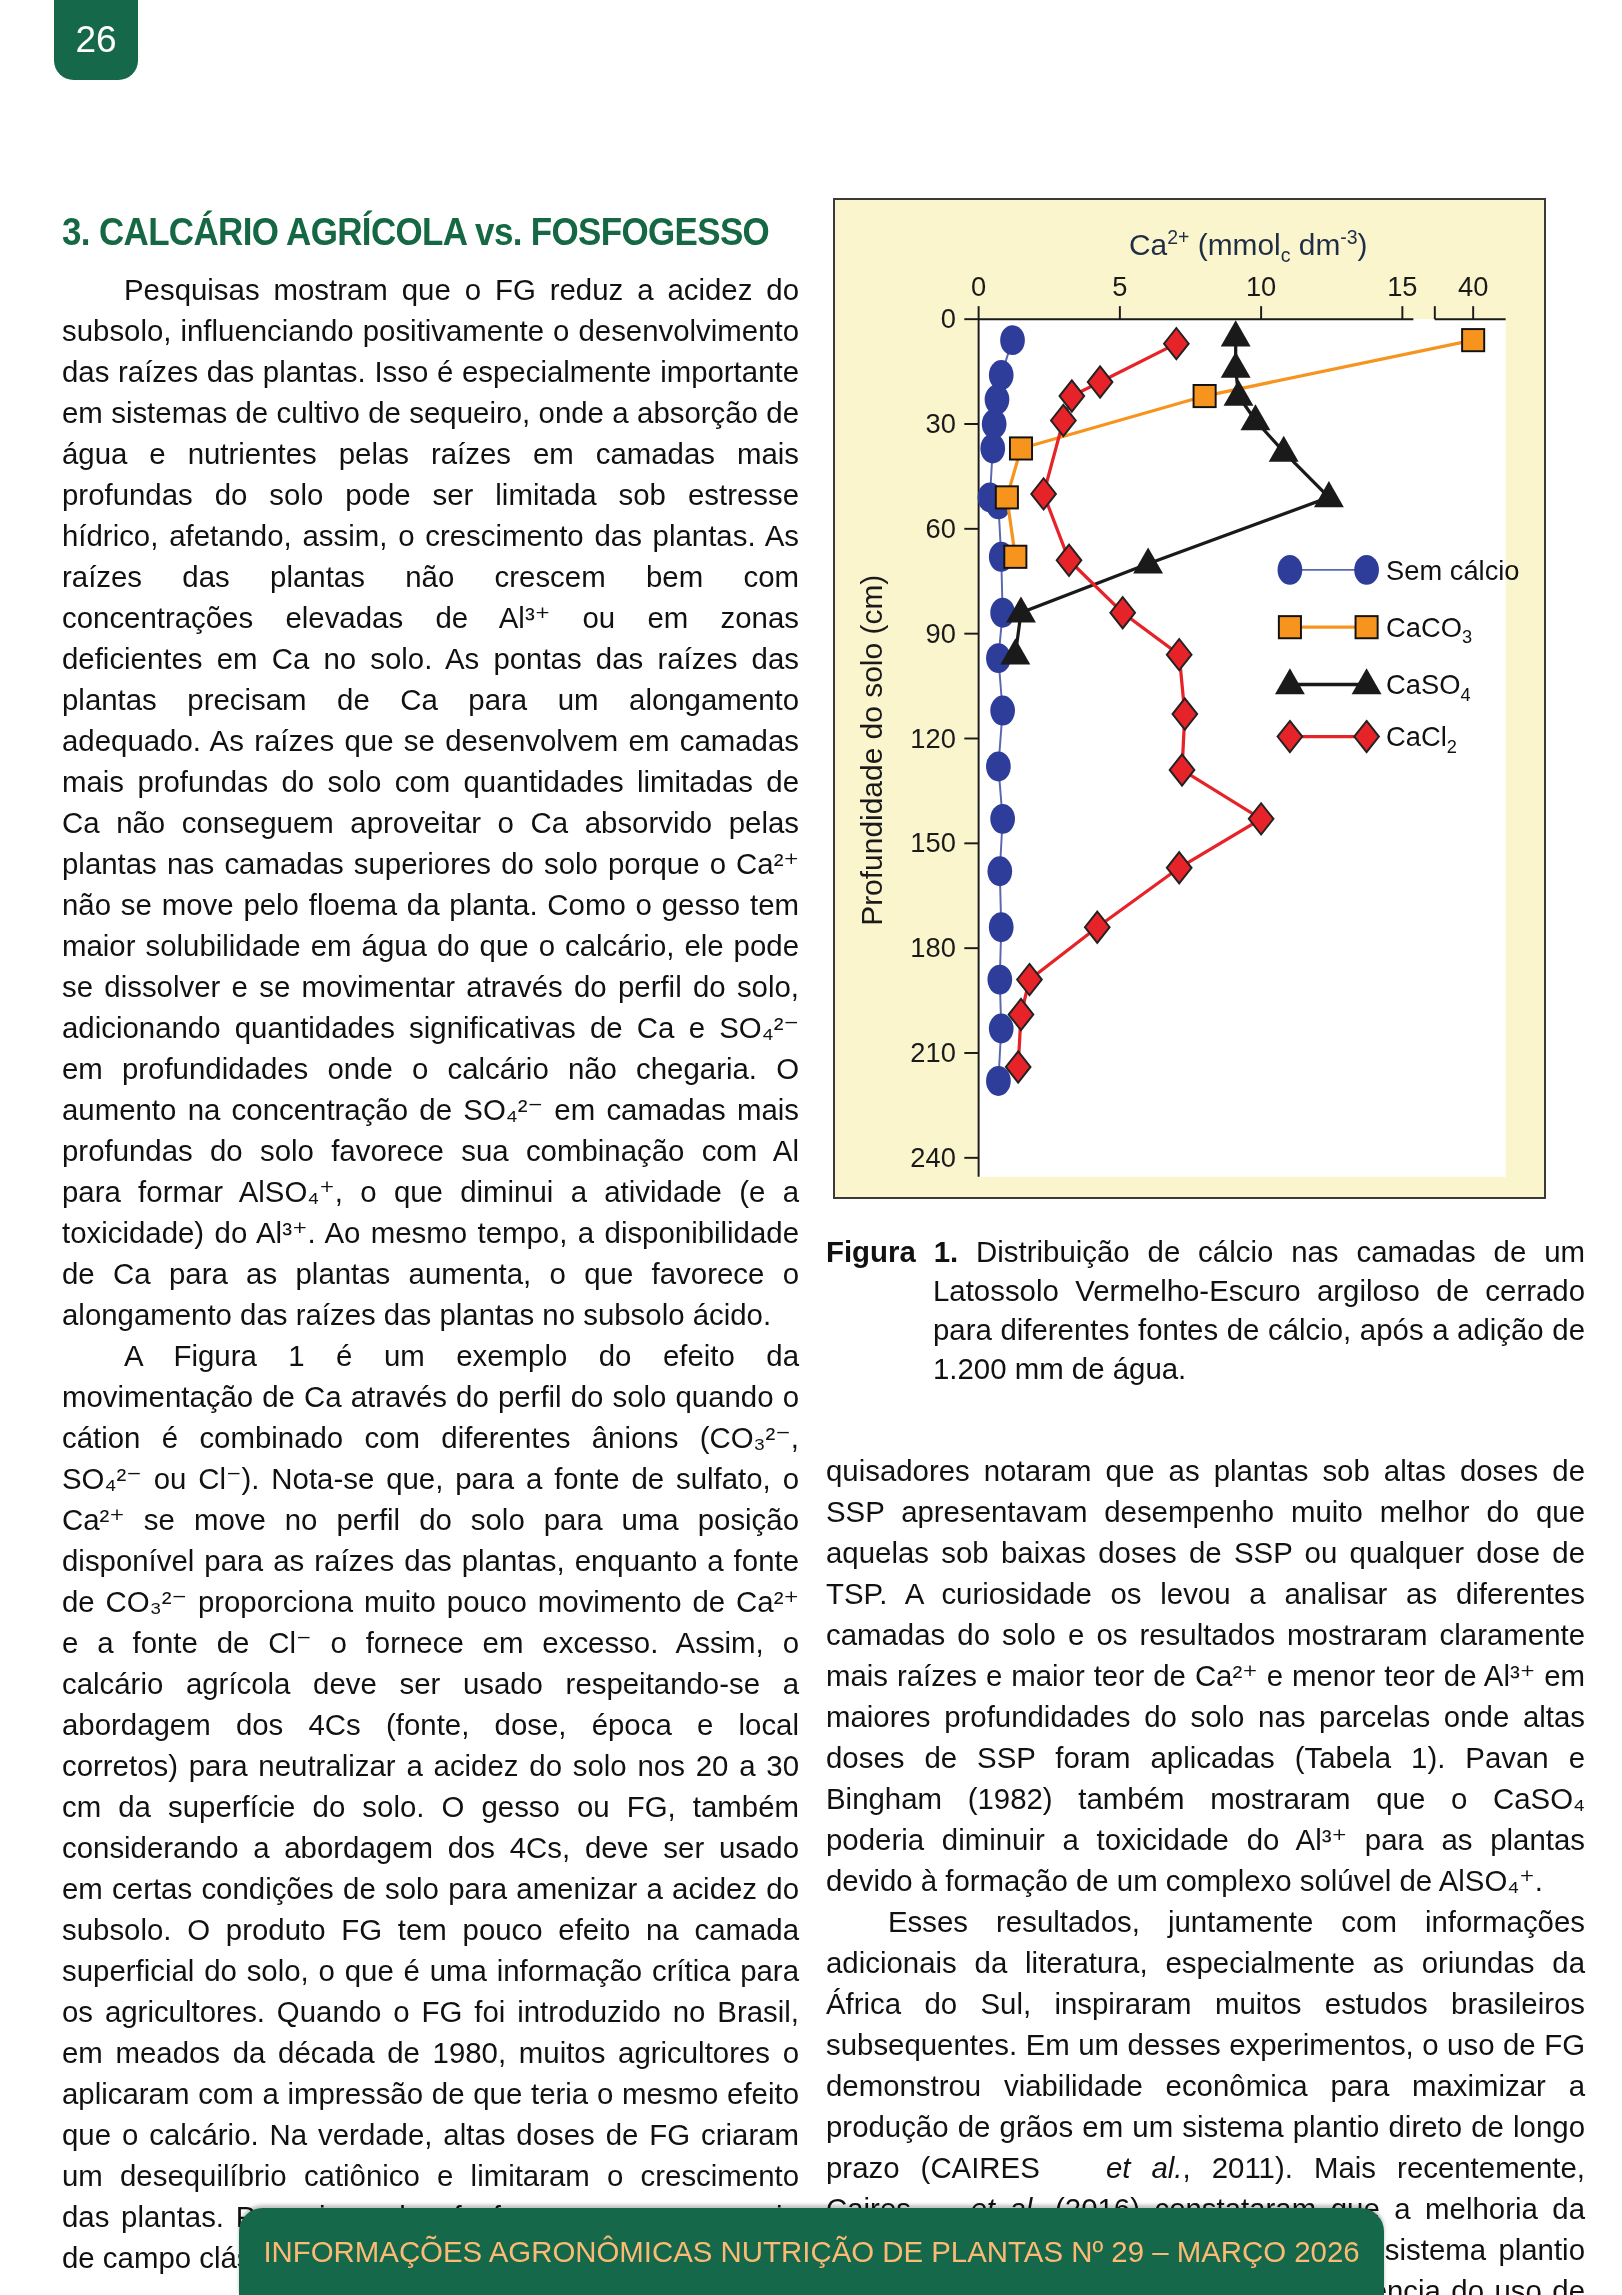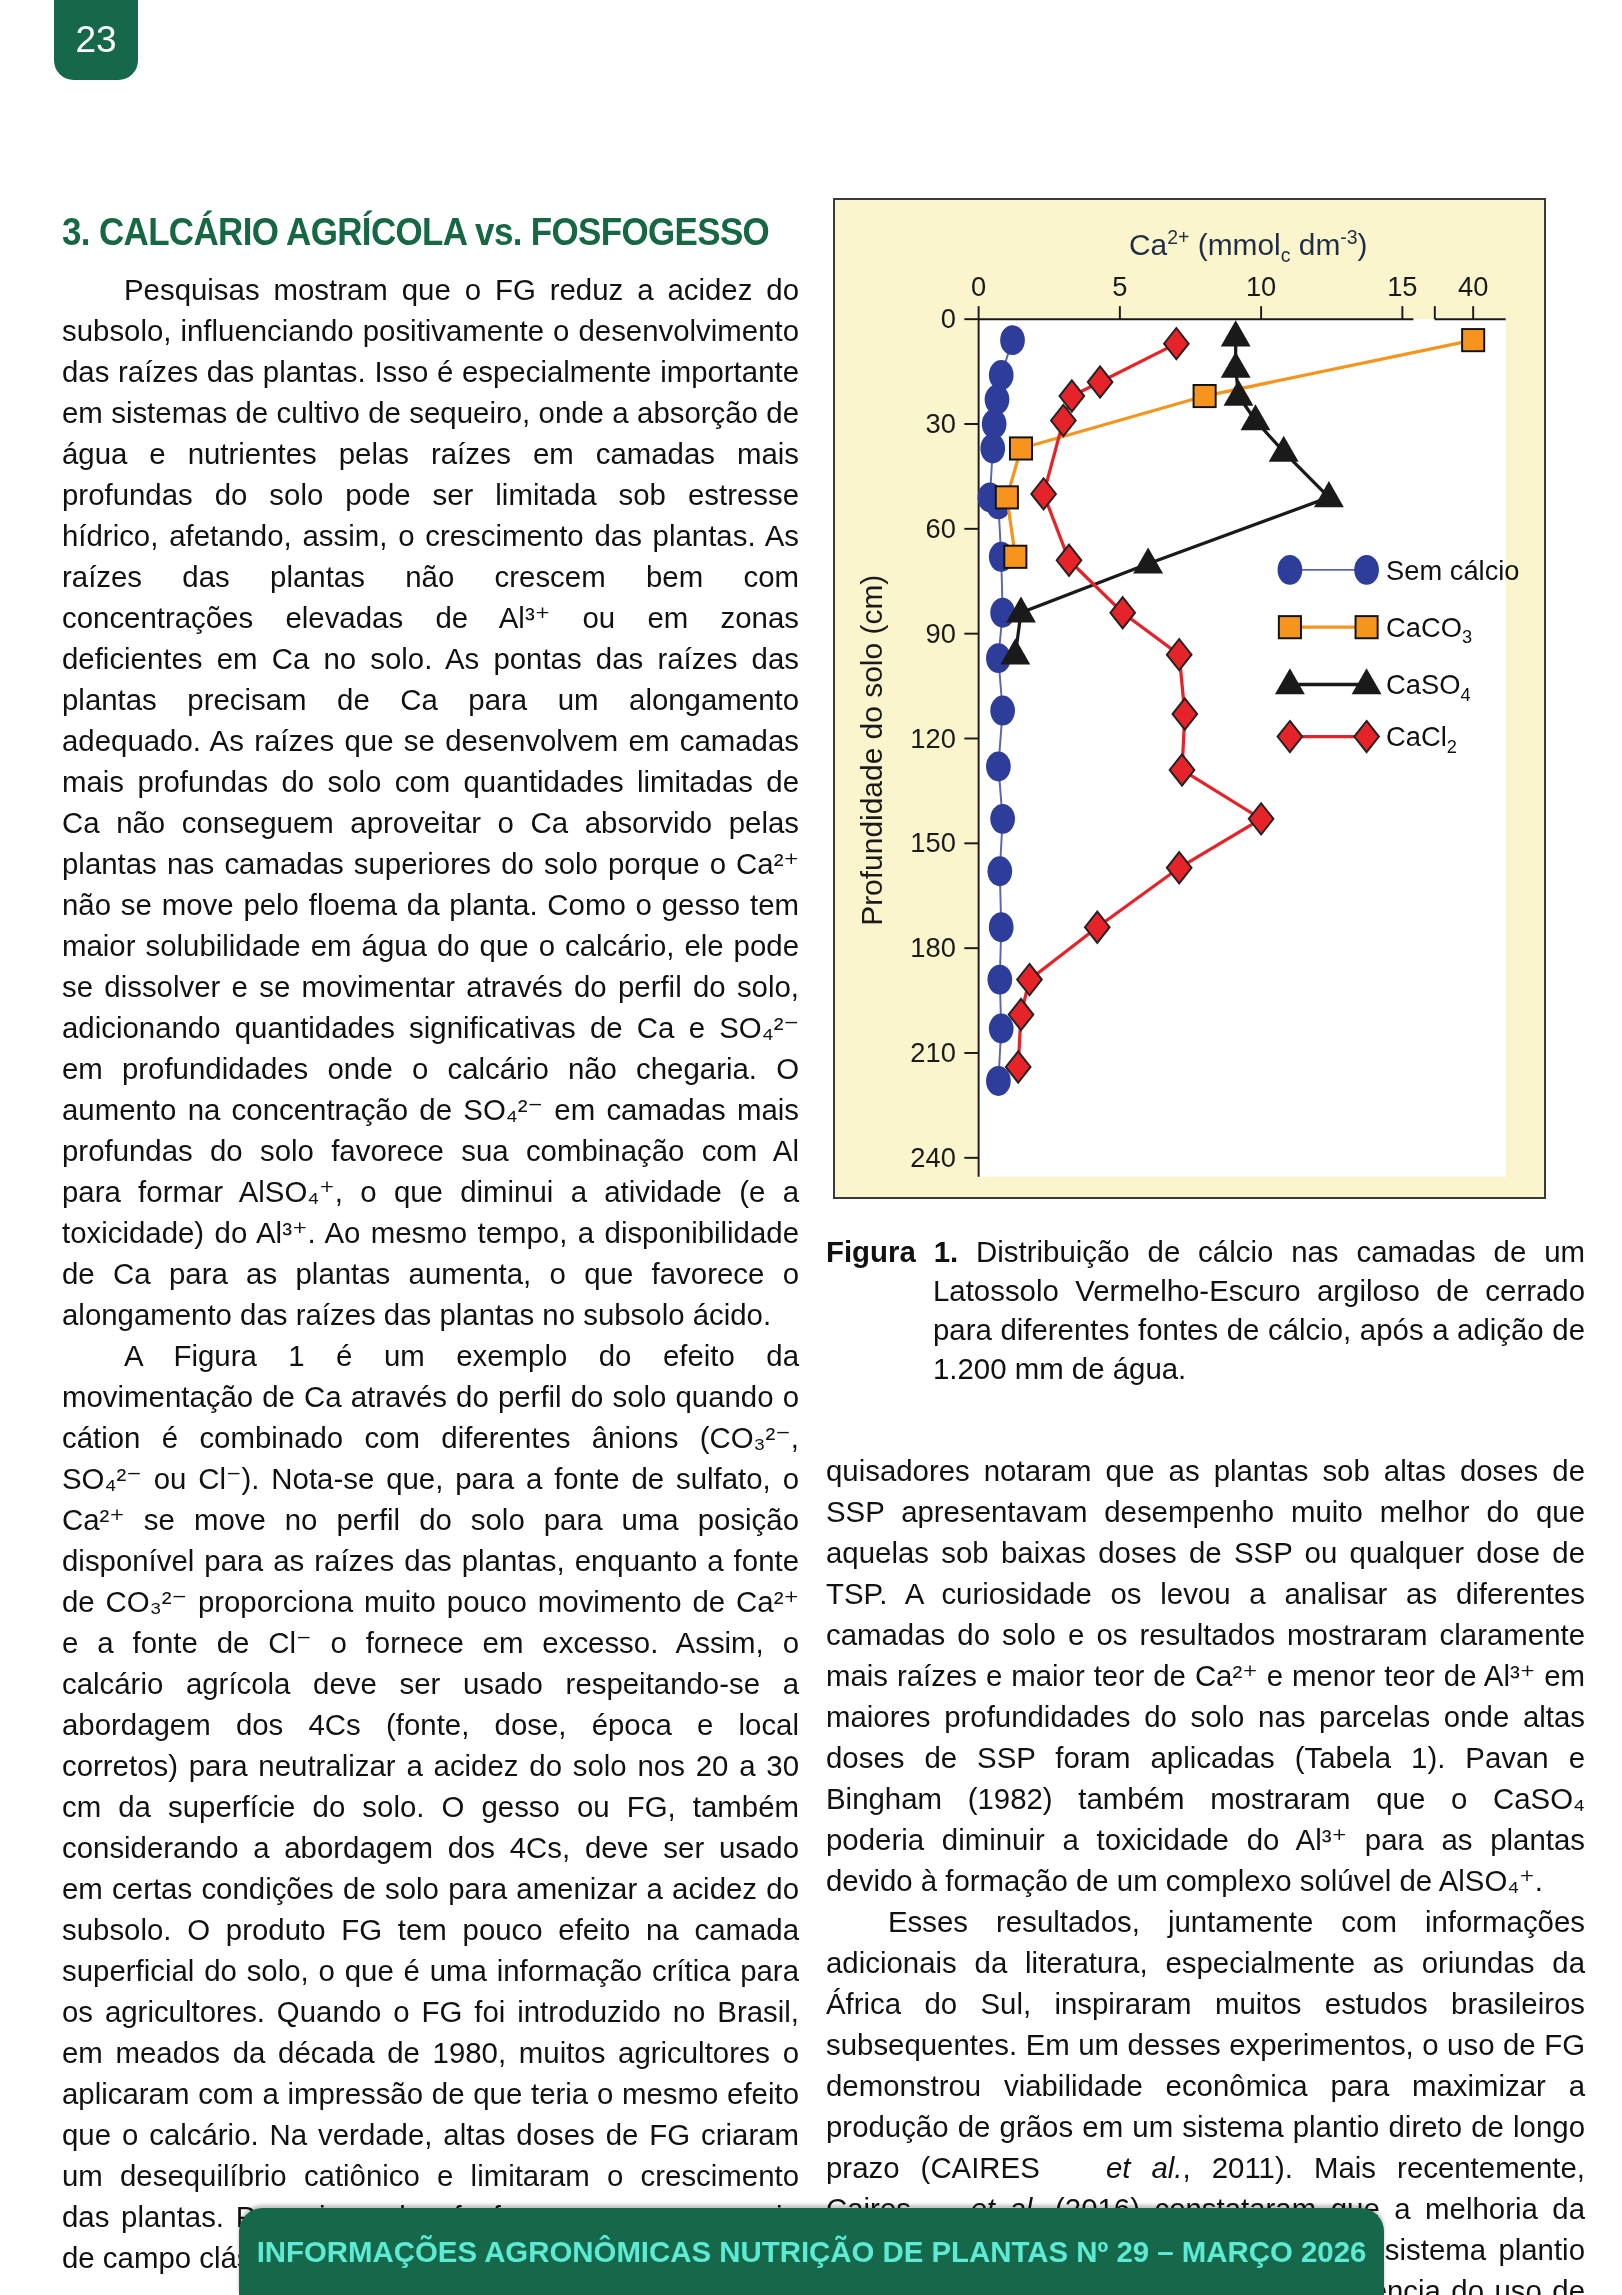--- a/index.html
+++ b/index.html
@@ -32,31 +32,31 @@
   p.caption b,p.fonte b{font-weight:bold;}
   p.fonte{line-height:39px;text-align:left;}
   p.para-right{margin-top:62px;}
   .footer-bar{
     position:absolute;left:239px;top:2208px;width:1145px;height:87px;
     background:#15694A;border-radius:23.6px 23.6px 0 0;
     display:flex;align-items:center;justify-content:center;
     box-shadow:0 -2.6px 3.9px rgba(0,0,0,.25);
   }
   .footer-bar span{
-    color:#5eead4;font-weight:bold;font-size:29.4px;letter-spacing:0px;white-space:nowrap;
+    color:#fdba74;font-weight:normal;font-size:29.4px;letter-spacing:0px;white-space:nowrap;
   }
   i{font-style:italic;margin-left:45px;}
 </style>
 </head>
 <body>
 
 <div>
 
   <div class="page-badge">
-    <span>23</span>
+    <span>26</span>
   </div>
 
   <div class="col col-left">
     <h2 class="section">3. CALCÁRIO AGRÍCOLA vs. FOSFOGESSO</h2>
     <p class="indent">Pesquisas mostram que o FG reduz a acidez do subsolo, influenciando positivamente o desenvolvimento das raízes das plantas. Isso é especialmente importante em sistemas de cultivo de sequeiro, onde a absorção de água e nutrientes pelas raízes em camadas mais profundas do solo pode ser limitada sob estresse hídrico, afetando, assim, o crescimento das plantas. As raízes das plantas não crescem bem com concentrações elevadas de Al³⁺ ou em zonas deficientes em Ca no solo. As pontas das raízes das plantas precisam de Ca para um alongamento adequado. As raízes que se desenvolvem em camadas mais profundas do solo com quantidades limitadas de Ca não conseguem aproveitar o Ca absorvido pelas plantas nas camadas superiores do solo porque o Ca²⁺ não se move pelo floema da planta. Como o gesso tem maior solubilidade em água do que o calcário, ele pode se dissolver e se movimentar através do perfil do solo, adicionando quantidades significativas de Ca e SO₄²⁻ em profundidades onde o calcário não chegaria. O aumento na concentração de SO₄²⁻ em camadas mais profundas do solo favorece sua combinação com Al para formar AlSO₄⁺, o que diminui a atividade (e a toxicidade) do Al³⁺. Ao mesmo tempo, a disponibilidade de Ca para as plantas aumenta, o que favorece o alongamento das raízes das plantas no subsolo ácido.</p>
     <p class="indent"><span>A Figura 1 é um exemplo do efeito da movimentação de Ca através do perfil do solo quando o cátion é combinado com diferentes ânions (CO₃²⁻, SO₄²⁻ ou Cl⁻). Nota-se que, para a fonte de sulfato, o Ca²⁺ se move no perfil do solo para uma posição disponível para as raízes das plantas, enquanto a fonte de CO₃²⁻ proporciona muito pouco movimento de Ca²⁺ e a fonte de Cl⁻ o fornece em excesso. Assim, o calcário agrícola deve ser usado respeitando-se a abordagem dos 4Cs (fonte, dose, época e local corretos) para neutralizar a acidez do solo nos 20 a 30 cm da superfície do solo. O gesso ou FG, também considerando a abordagem dos 4Cs, deve ser usado em certas condições de solo para amenizar a acidez do subsolo. O produto FG tem pouco efeito na camada superficial do solo, o que é uma informação crítica para os agricultores. Quando o FG foi introduzido no Brasil, em meados da década de 1980, muitos agricultores o aplicaram com a impressão de que teria o mesmo efeito que o calcário. Na verdade, altas doses de FG criaram um desequilíbrio catiônico e limitaram o crescimento das plantas. Pesquisa sobre fosfogesso em um ensaio de campo clássico, realizado por Ritchey </span></p>
   </div>
 
   <div class="col col-right">
     <div class="figure-box">

